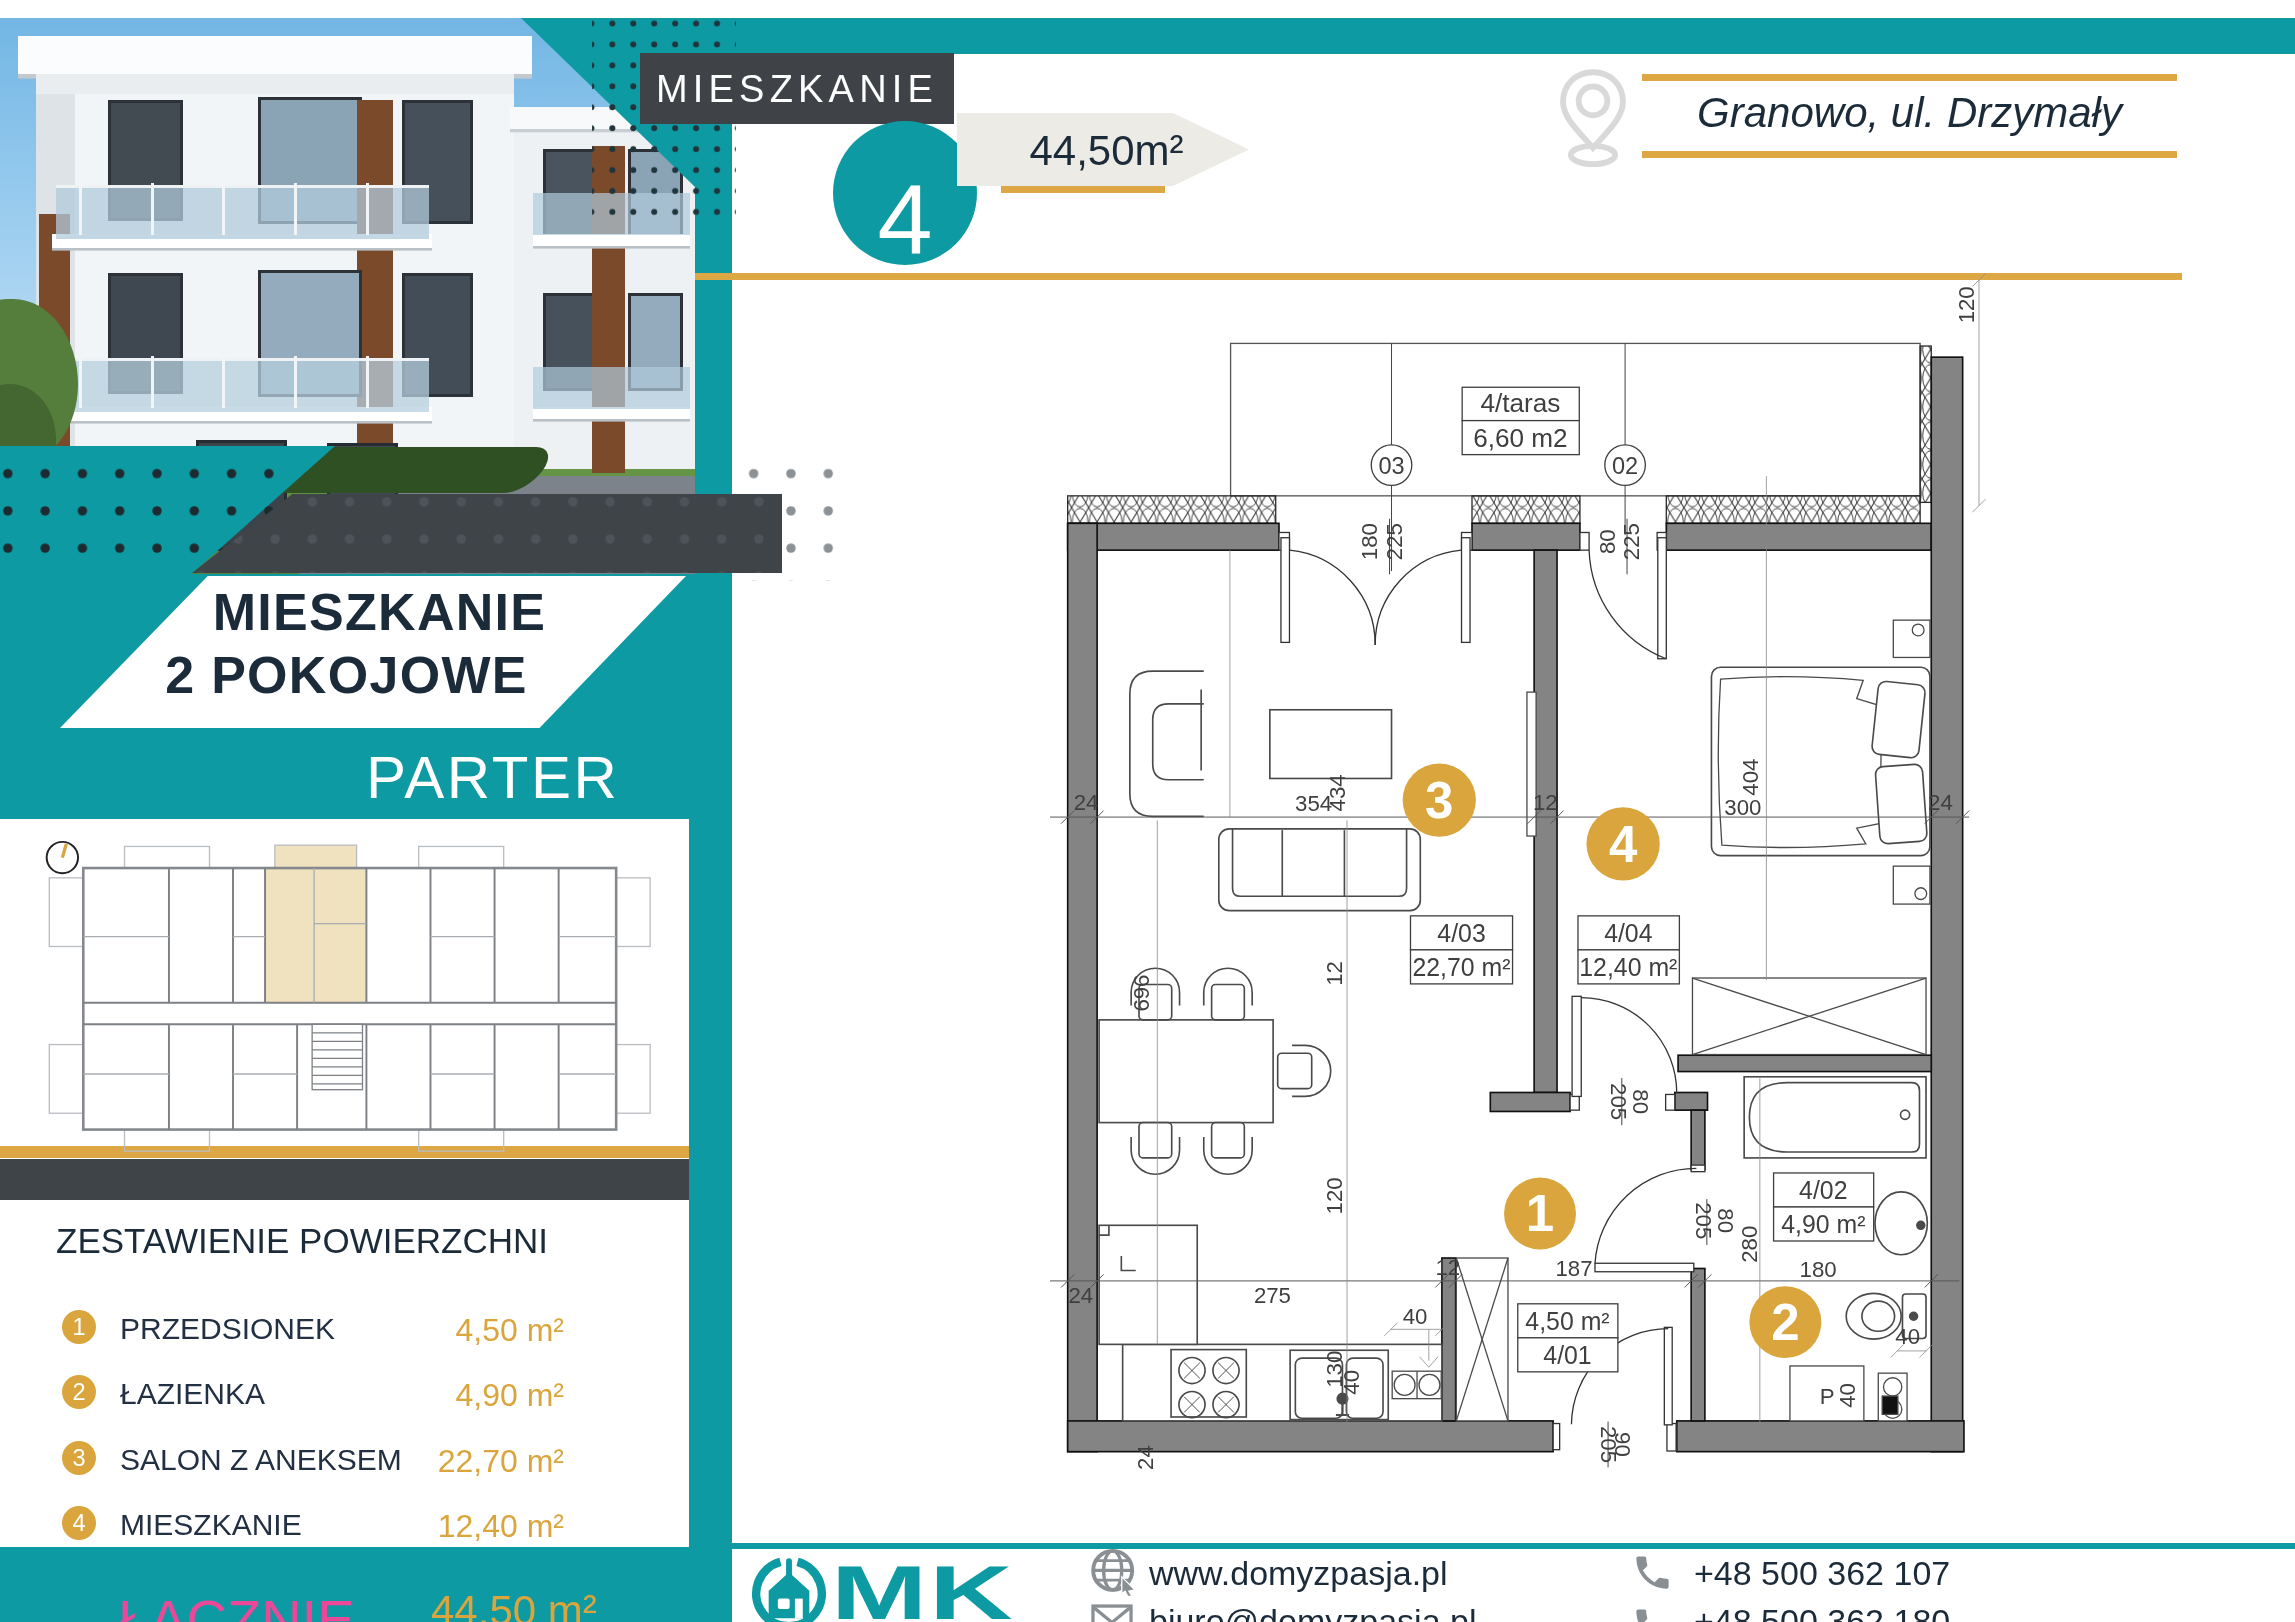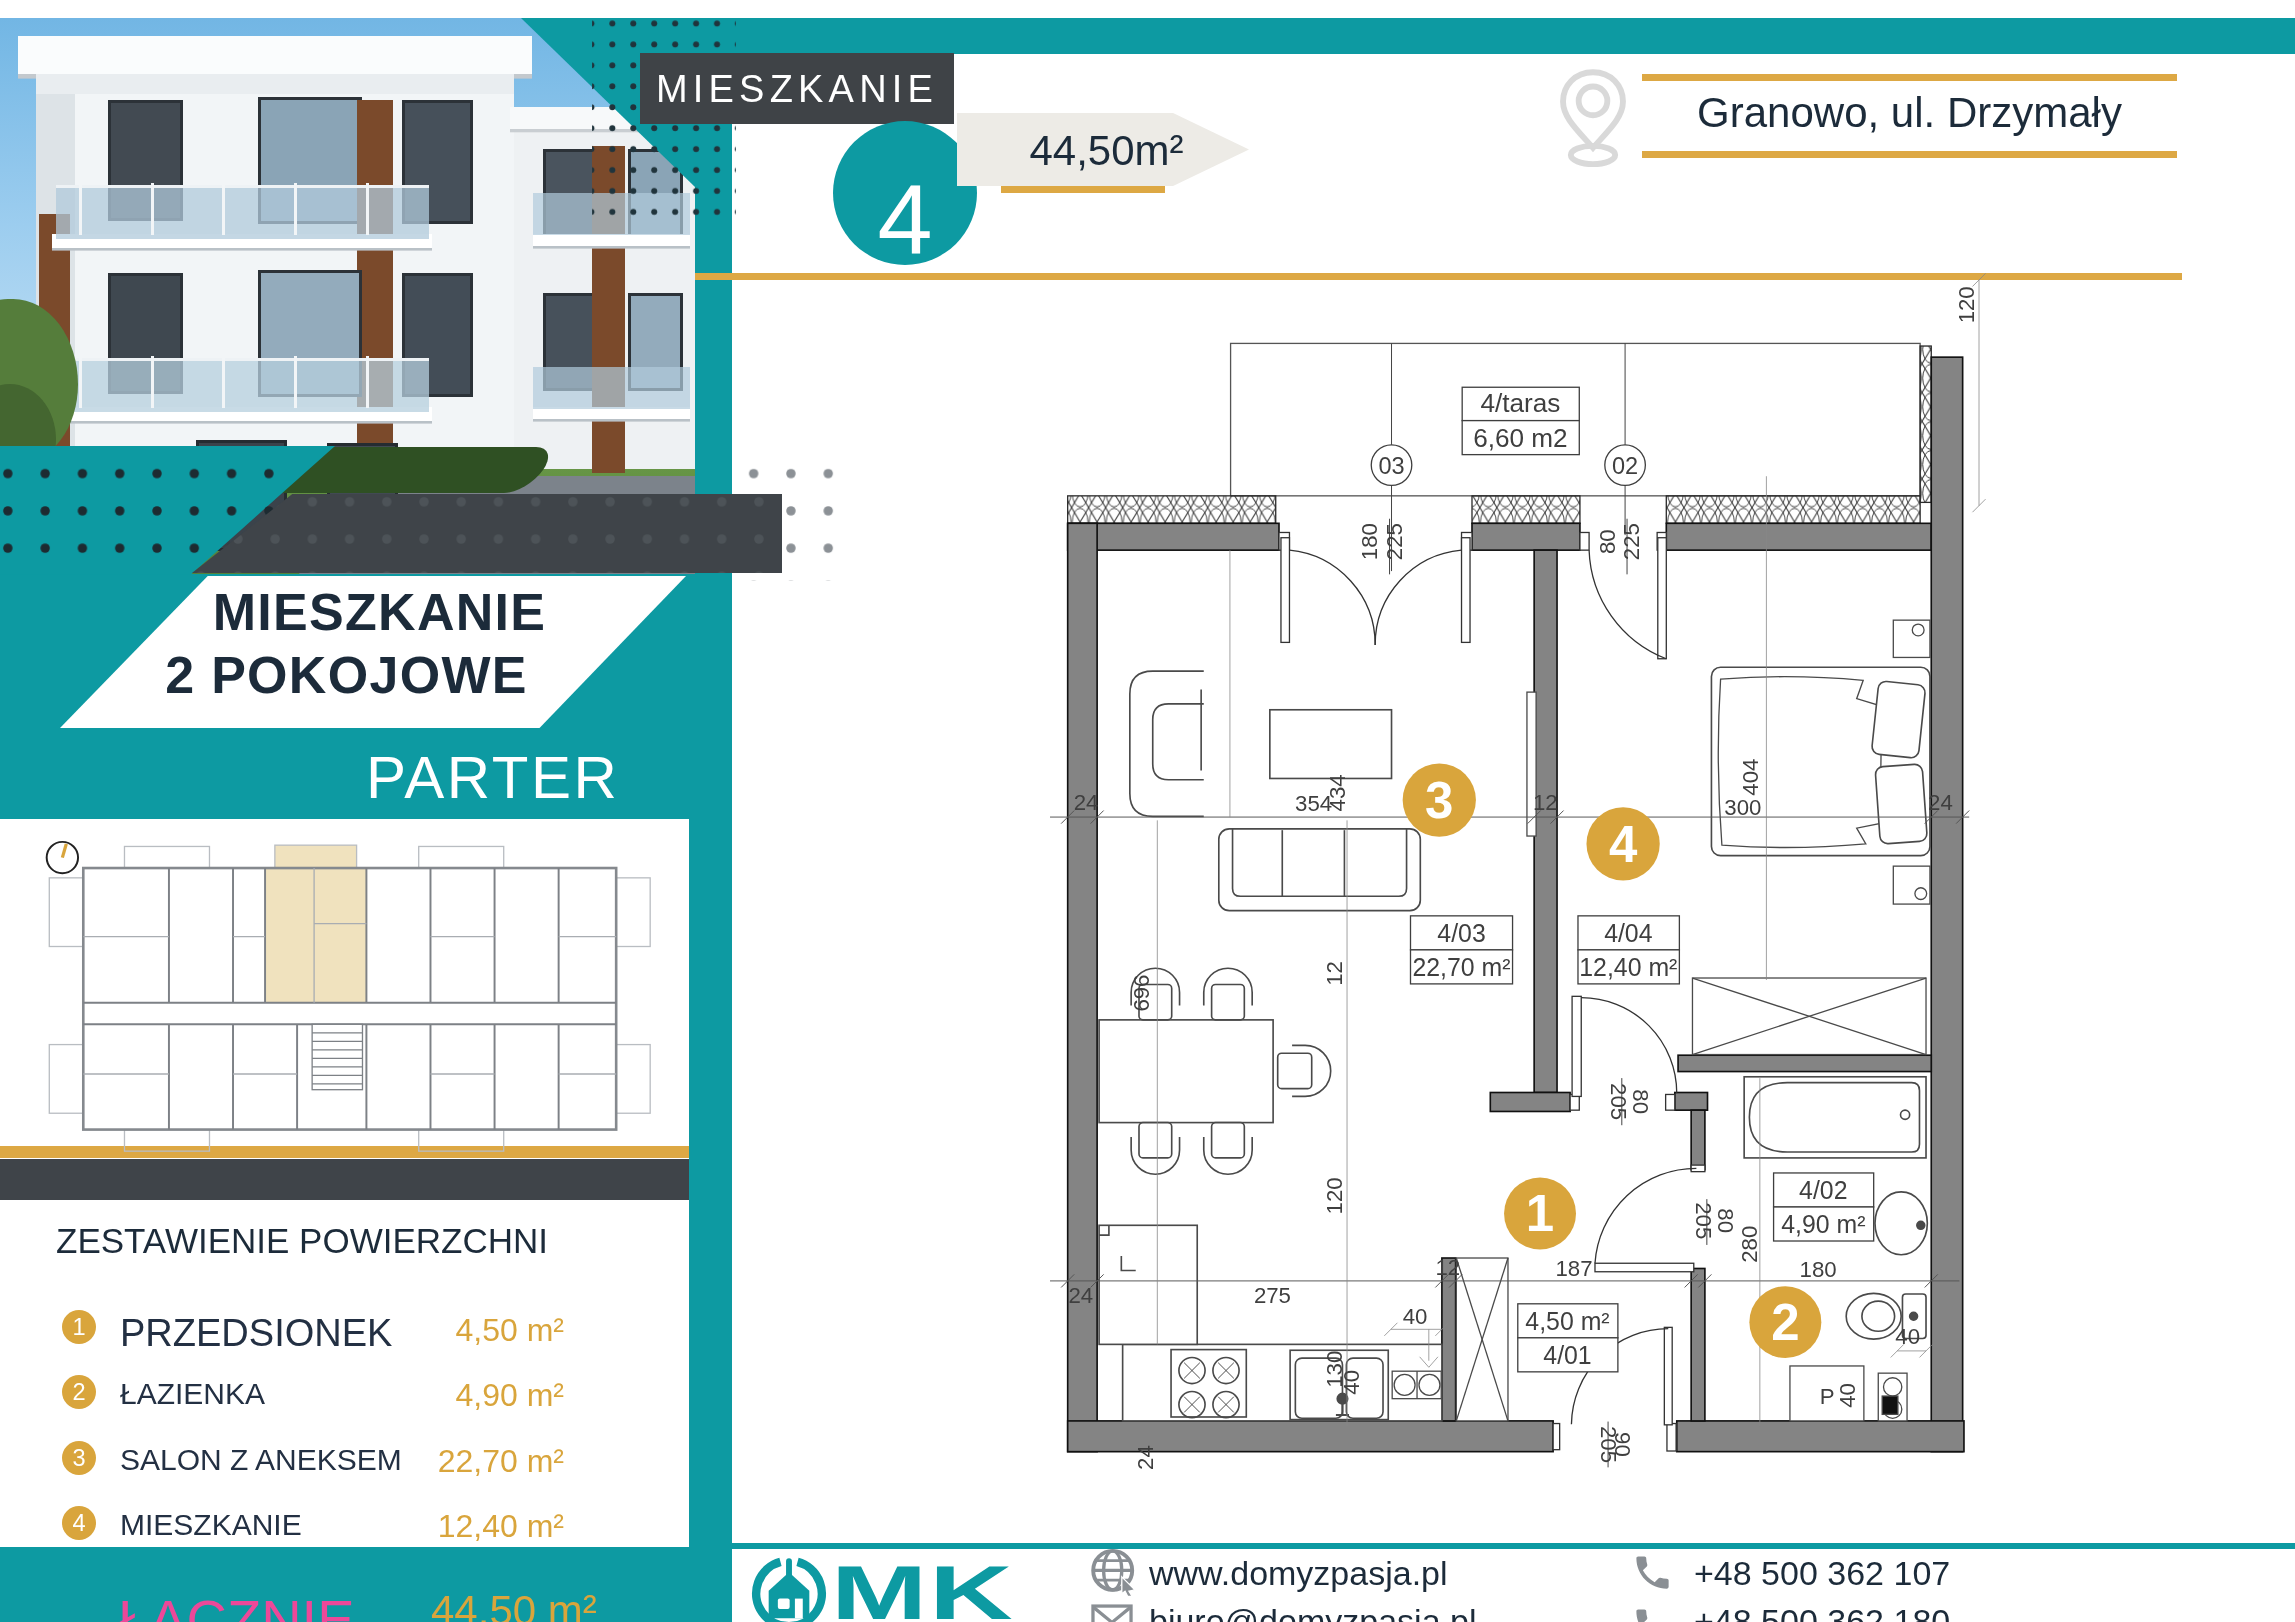--- a/index.html
+++ b/index.html
@@ -149,42 +149,42 @@
   <div class="abs" style="left:1001px;top:168px;width:164px;height:7.2px;background:#dda844;"></div>
 
   <svg class="abs" style="left:1557px;top:49px;" width="72" height="101" viewBox="0 0 110 155">
     <path d="M55 8 C27 8 9 29 9 53 C9 77 30 96 55 124 C80 96 101 77 101 53 C101 29 83 8 55 8 Z" fill="none" stroke="#d9d9d9" stroke-width="9"></path>
     <circle cx="55" cy="52" r="22" fill="none" stroke="#d9d9d9" stroke-width="9"></circle>
     <ellipse cx="55" cy="135" rx="34" ry="14" fill="none" stroke="#d9d9d9" stroke-width="9"></ellipse>
   </svg>
 
   <div class="abs" style="left:1642px;top:56px;width:535px;height:6.5px;background:#dda844;"></div>
 
-  <div class="abs" style="left:1642px;top:71px;width:535px;color:#1c2b3a;font-size:42px;text-align:center;">Granowo, ul. Drzymały</div>
+  <div class="abs" style="left:1642px;top:71px;width:535px;color:#1c2b3a;font-size:42px;text-align:center;font-style:italic;">Granowo, ul. Drzymały</div>
 
   <div class="abs" style="left:1642px;top:133px;width:535px;height:6.5px;background:#dda844;"></div>
 
   <div class="abs" style="left:60px;top:558px;width:626px;height:152px;background:#fff;clip-path:polygon(23.6% 0,100% 0,76.6% 100%,0 100%);"></div>
 
   <div class="abs" style="left:157px;top:564px;width:445px;color:#1c2b3a;font-size:52px;font-weight:bold;text-align:center;letter-spacing:1.3px;">MIESZKANIE</div>
 
   <div class="abs" style="left:124px;top:627px;width:445px;color:#1c2b3a;font-size:52px;font-weight:bold;text-align:center;letter-spacing:1.3px;">2 POKOJOWE</div>
 
   <div class="abs" style="left:366px;top:725px;width:324px;color:#ffffff;font-size:60px;text-align:left;letter-spacing:2.6px;">PARTER</div>
 
   <div class="abs" style="left:0;top:801px;width:689px;height:728px;background:#fff;"></div>
 
   <div class="abs" style="left:0;top:1128px;width:689px;height:12.4px;background:#dda844;"></div>
 
   <div class="abs" style="left:0;top:1141px;width:689px;height:41px;background:#3f4449;"></div>
 
   <div class="abs" style="left:56px;top:1203px;color:#1c2b3a;font-size:35px;">ZESTAWIENIE POWIERZCHNI</div>
 
   <div class="abs" style="left:62px;top:1292px;width:34px;height:34px;border-radius:50%;background:#d9a53c;color:#fff;font-size:23.6px;text-align:center;line-height:34px;">1</div>
-  <div class="abs" style="left:120px;top:1294px;color:#233043;font-size:38px;">PRZEDSIONEK</div>
+  <div class="abs" style="left:120px;top:1294px;color:#233043;font-size:30px;">PRZEDSIONEK</div>
   <div class="abs" style="left:368px;top:1294px;width:196px;color:#d9a53c;font-size:32px;text-align:right;">4,50 m²</div>
 
   <div class="abs" style="left:62px;top:1357px;width:34px;height:34px;border-radius:50%;background:#d9a53c;color:#fff;font-size:23.6px;text-align:center;line-height:34px;">2</div>
   <div class="abs" style="left:120px;top:1359px;color:#233043;font-size:30px;">ŁAZIENKA</div>
   <div class="abs" style="left:368px;top:1359px;width:196px;color:#d9a53c;font-size:32px;text-align:right;">4,90 m²</div>
 
   <div class="abs" style="left:62px;top:1423px;width:34px;height:34px;border-radius:50%;background:#d9a53c;color:#fff;font-size:23.6px;text-align:center;line-height:34px;">3</div>
   <div class="abs" style="left:120px;top:1425px;color:#233043;font-size:30px;">SALON Z ANEKSEM</div>
   <div class="abs" style="left:368px;top:1425px;width:196px;color:#d9a53c;font-size:32px;text-align:right;">22,70 m²</div>
 

